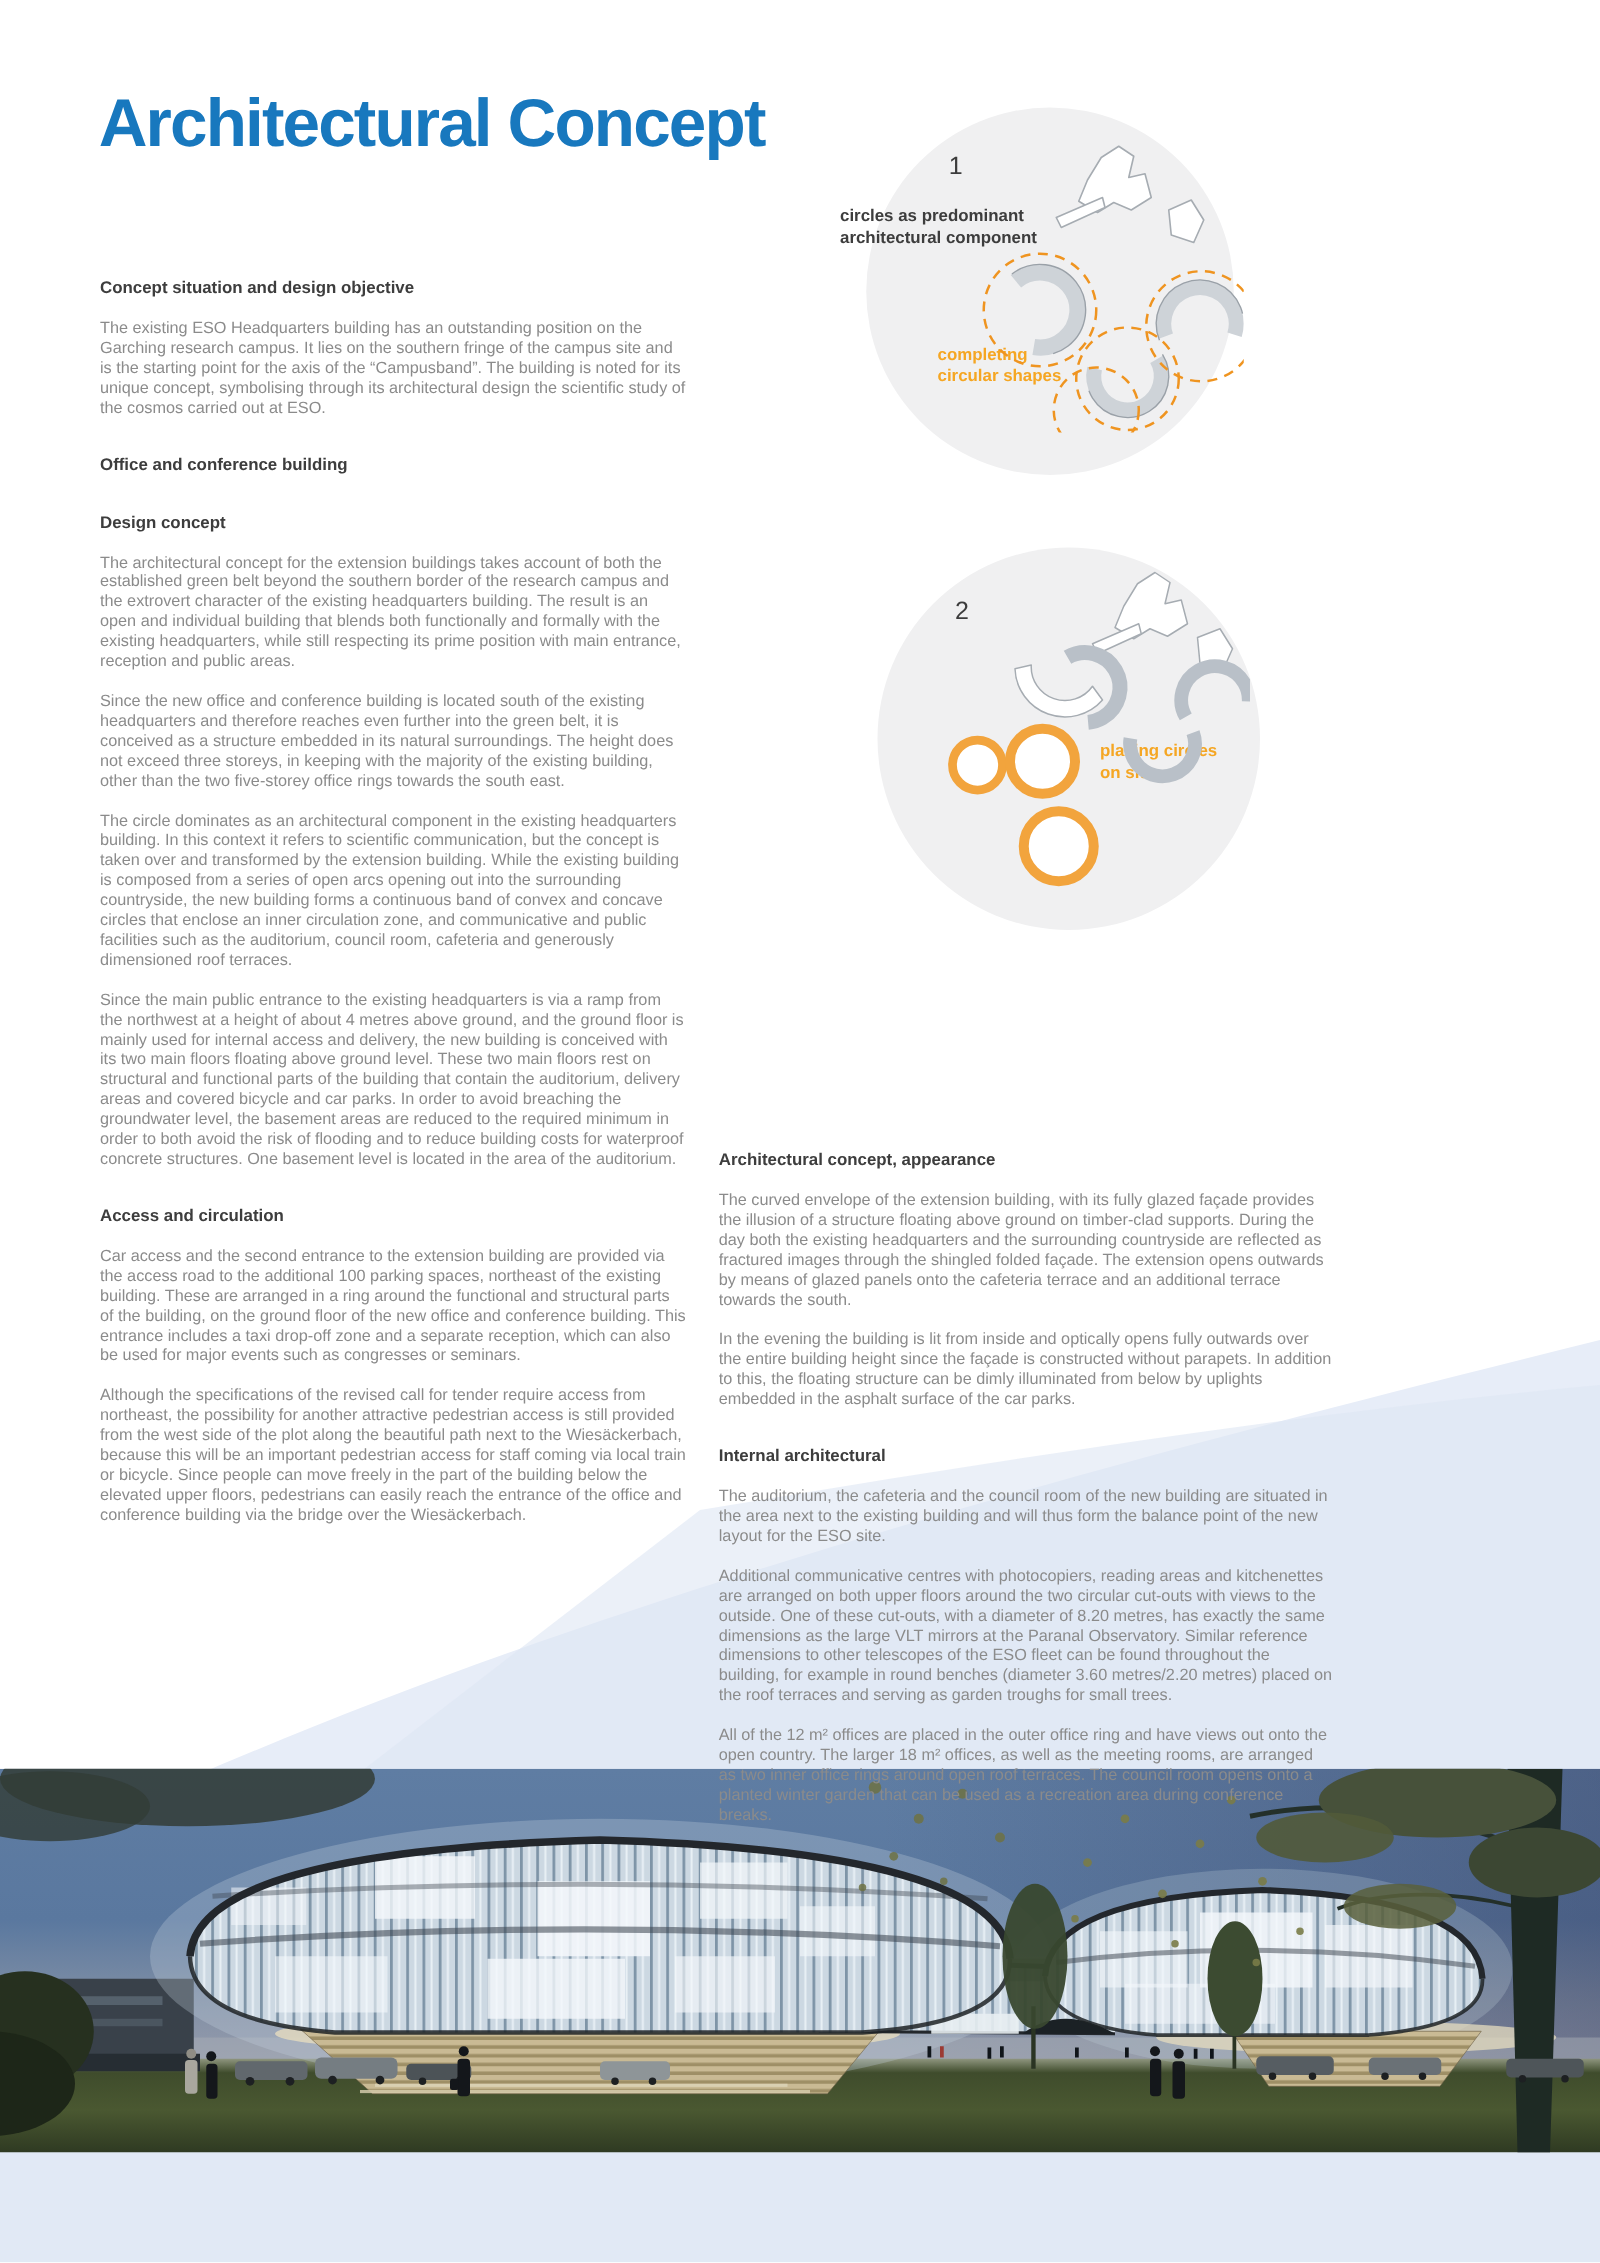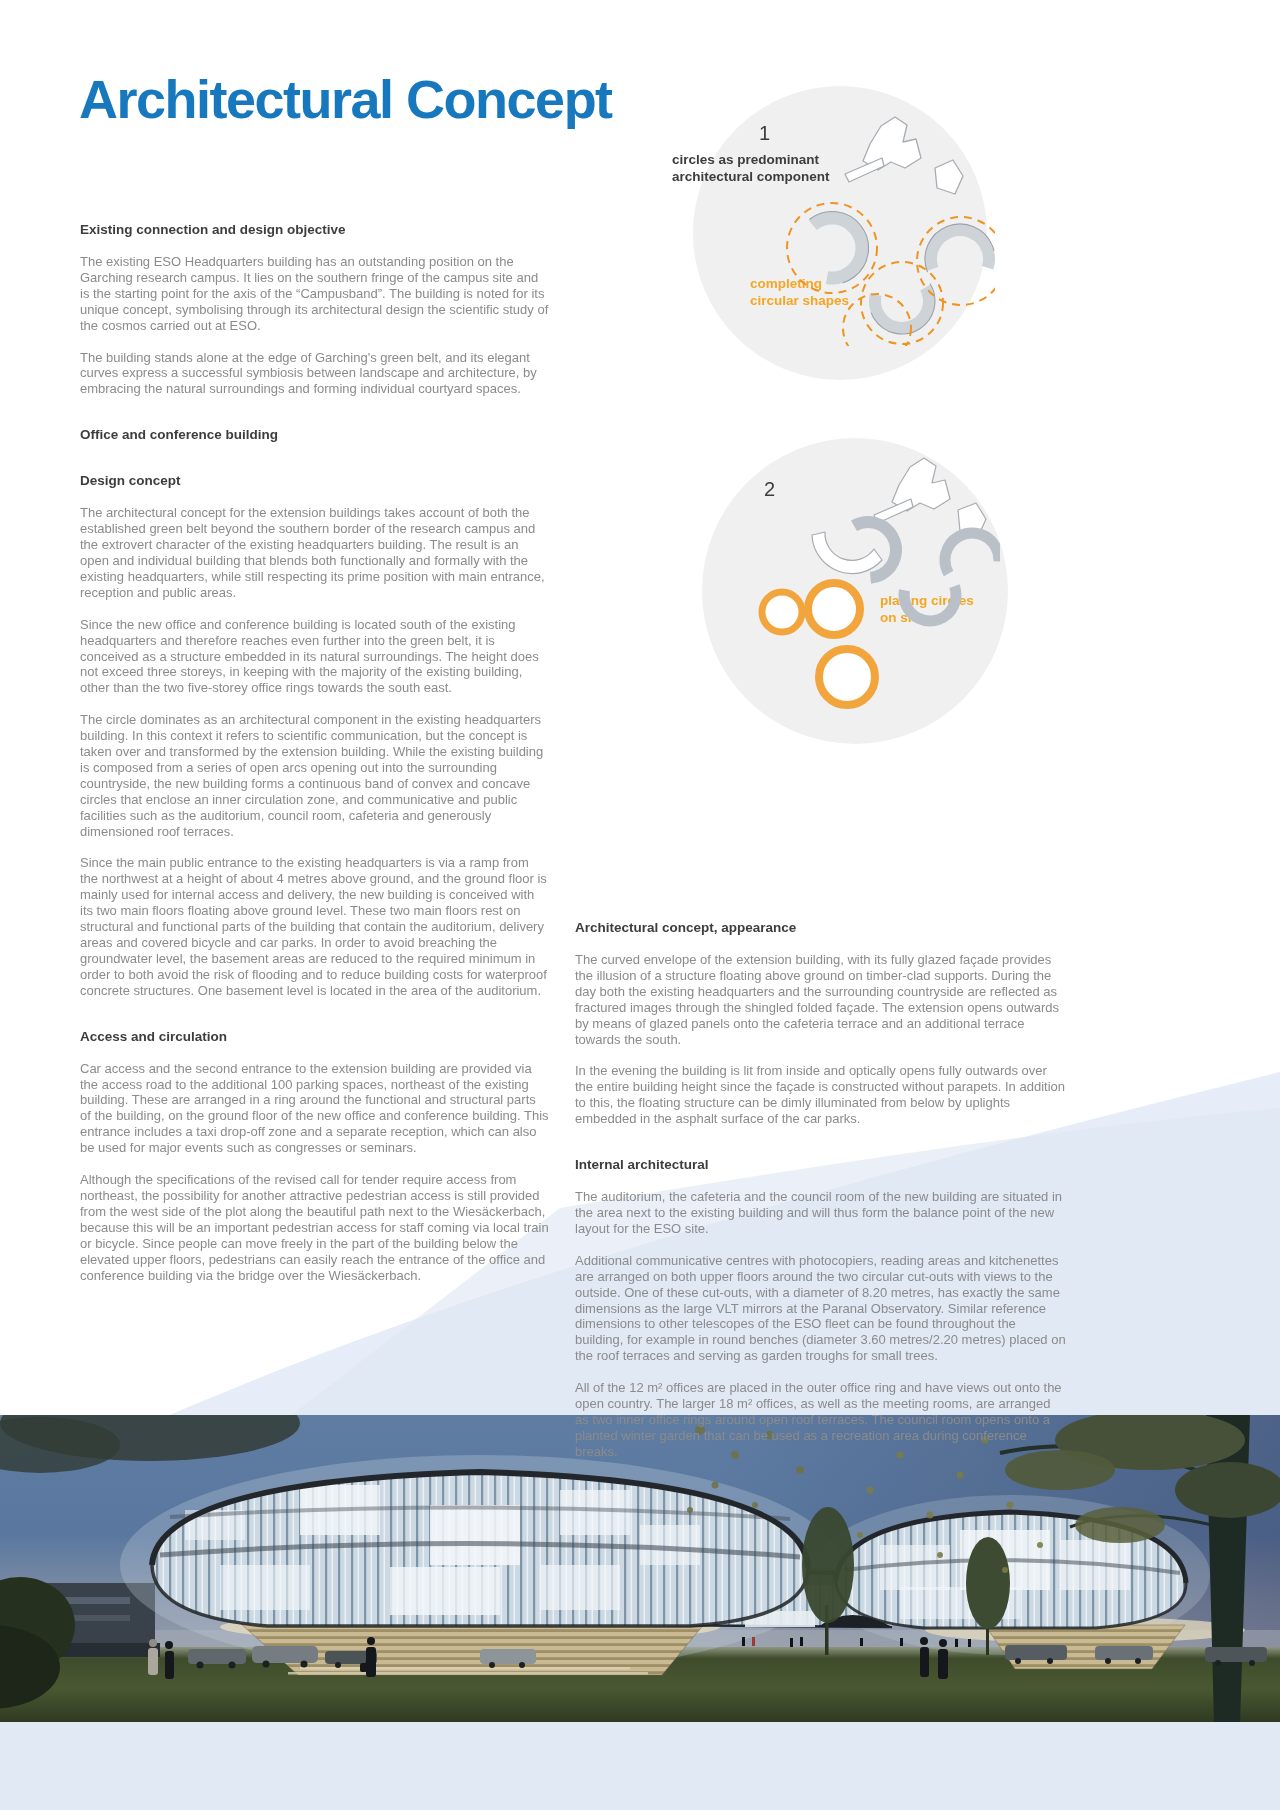--- a/index.html
+++ b/index.html
@@ -16,21 +16,21 @@
   .col p{margin:0 0 16px 0;}
   .diagram-circle{position:absolute;border-radius:50%;background:#f0f0f1;z-index:1;}
   #diagram1-circle{left:693px;top:86px;width:294px;height:294px;}
   #diagram2-circle{left:702px;top:438px;width:306px;height:306px;}
   .dnum{position:absolute;z-index:2;font-size:20px;color:#3c3c3c;}
   #d1-num{left:759px;top:122px;}
   #d2-num{left:764px;top:478px;}
   .dlabel{position:absolute;z-index:2;font-size:13.5px;font-weight:bold;line-height:17px;
         white-space:pre-line;color:#3d3d3d;}
   .dlabel.orange{color:#f5a623;}
-  #d1-label{left:672px;top:151px;}
+  #d1-label{left:672px;top:164px;}
   #d1-orange{left:750px;top:275px;}
   #d2-orange{left:880px;top:592px;}
   .sketch{position:absolute;z-index:2;}
   #sketch1{left:785px;top:116px;}
   #sketch2{left:790px;top:455px;}
   #rings2{left:748px;top:578px;}
   .photo{position:absolute;left:0;top:1415px;width:1280px;height:307px;z-index:2;}
 </style>
 </head>
 <body>
@@ -93,23 +93,22 @@
   </svg>
   <svg class="sketch" id="rings2" width="150" height="140" viewBox="0 0 150 140">
     <g fill="#ffffff" stroke="#f2a43d">
       <circle cx="34" cy="34" r="20" stroke-width="7"></circle>
       <circle cx="86" cy="31" r="26" stroke-width="8"></circle>
       <circle cx="99" cy="99" r="28" stroke-width="8"></circle>
     </g>
   </svg>
 
   <div class="col col-left">
-    <h3 class="first">Existing connection and design objective</h3>
+    <h3 class="first">Concept situation and design objective</h3>
     <p>The existing ESO Headquarters building has an outstanding position on the Garching research campus. It lies on the southern fringe of the campus site and is the starting point for the axis of the “Campusband”. The building is noted for its unique concept, symbolising through its architectural design the scientific study of the cosmos carried out at ESO.</p>
-    <p>The building stands alone at the edge of Garching's green belt, and its elegant curves express a successful symbiosis between landscape and architecture, by embracing the natural surroundings and forming individual courtyard spaces.</p>
     <h3>Office and conference building</h3>
     <h3>Design concept</h3>
     <p>The architectural concept for the extension buildings takes account of both the established green belt beyond the southern border of the research campus and the extrovert character of the existing headquarters building. The result is an open and individual building that blends both functionally and formally with the existing headquarters, while still respecting its prime position with main entrance, reception and public areas.</p>
     <p>Since the new office and conference building is located south of the existing headquarters and therefore reaches even further into the green belt, it is conceived as a structure embedded in its natural surroundings. The height does not exceed three storeys, in keeping with the majority of the existing building, other than the two five-storey office rings towards the south east.</p>
     <p>The circle dominates as an architectural component in the existing headquarters building. In this context it refers to scientific communication, but the concept is taken over and transformed by the extension building. While the existing building is composed from a series of open arcs opening out into the surrounding countryside, the new building forms a continuous band of convex and concave circles that enclose an inner circulation zone, and communicative and public facilities such as the auditorium, council room, cafeteria and generously dimensioned roof terraces.</p>
     <p>Since the main public entrance to the existing headquarters is via a ramp from the northwest at a height of about 4 metres above ground, and the ground floor is mainly used for internal access and delivery, the new building is conceived with its two main floors floating above ground level. These two main floors rest on structural and functional parts of the building that contain the auditorium, delivery areas and covered bicycle and car parks. In order to avoid breaching the groundwater level, the basement areas are reduced to the required minimum in order to both avoid the risk of flooding and to reduce building costs for waterproof concrete structures. One basement level is located in the area of the auditorium.</p>
     <h3>Access and circulation</h3>
     <p>Car access and the second entrance to the extension building are provided via the access road to the additional 100 parking spaces, northeast of the existing building. These are arranged in a ring around the functional and structural parts of the building, on the ground floor of the new office and conference building. This entrance includes a taxi drop-off zone and a separate reception, which can also be used for major events such as congresses or seminars.</p>
     <p>Although the specifications of the revised call for tender require access from northeast, the possibility for another attractive pedestrian access is still provided from the west side of the plot along the beautiful path next to the Wiesäckerbach, because this will be an important pedestrian access for staff coming via local train or bicycle. Since people can move freely in the part of the building below the elevated upper floors, pedestrians can easily reach the entrance of the office and conference building via the bridge over the Wiesäckerbach.</p>
   </div>

